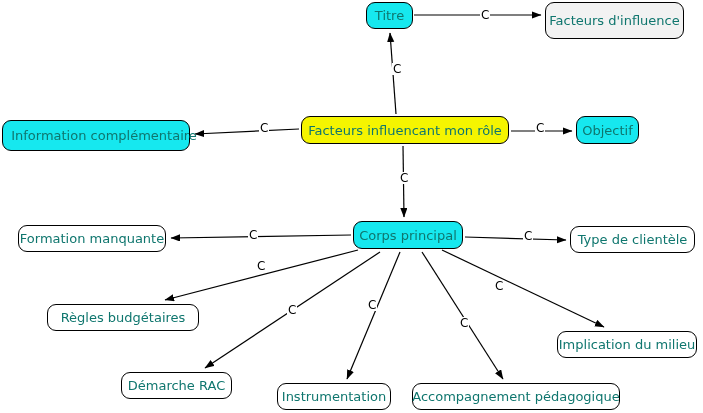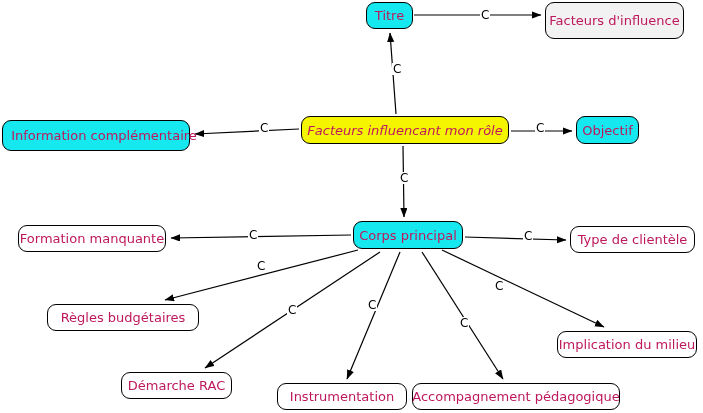--- a/index.html
+++ b/index.html
@@ -29,21 +29,21 @@
   .node {
     position: absolute;
     box-sizing: border-box;
     display: flex;
     align-items: center;
     justify-content: center;
     border: 1.4px solid #000000;
     border-radius: 9px;
     font-size: 13px;
     line-height: 1;
-    color: #be185d;
+    color: #0f766e;
     white-space: nowrap;
     padding: 0 8px;
   }
   .node.fill-cyan {
     background: #16e8ef;
   }
   .node.fill-yellow {
     background: #f5f500;
   }
   .node.fill-plain {
@@ -85,29 +85,29 @@
         <line x1="422" y1="252" x2="503" y2="379" stroke="#000000" stroke-width="1.2" marker-end="url(#arrow)"></line>
         <line x1="442" y1="250" x2="604" y2="327" stroke="#000000" stroke-width="1.2" marker-end="url(#arrow)"></line>
         <line x1="465" y1="237" x2="566" y2="240" stroke="#000000" stroke-width="1.2" marker-end="url(#arrow)"></line>
       </g>
   </svg>
 
   <div id="node-layer">
       <div class="node fill-cyan" style="left: 366px; top: 2px; width: 47px; height: 27px;">Titre</div>
       <div class="node fill-plain" style="left: 545px; top: 2px; width: 139px; height: 37px;">Facteurs d'influence</div>
       <div class="node fill-cyan" style="left: 2px; top: 120px; width: 188px; height: 31px; padding-left: 24px;">Information complémentaire</div>
-      <div class="node fill-yellow" style="left: 301px; top: 116px; width: 208px; height: 28px; font-style: italic;">Facteurs influencant mon rôle</div>
+      <div class="node fill-yellow" style="left: 301px; top: 116px; width: 208px; height: 28px;">Facteurs influencant mon rôle</div>
       <div class="node fill-cyan" style="left: 576px; top: 116px; width: 63px; height: 28px;">Objectif</div>
       <div class="node fill-cyan" style="left: 353px; top: 221px; width: 110px; height: 28px;">Corps principal</div>
       <div class="node fill-white" style="left: 18px; top: 225px; width: 148px; height: 27px; text-align: center;">Formation manquante</div>
       <div class="node fill-white" style="left: 570px; top: 226px; width: 125px; height: 27px;">Type de clientèle</div>
       <div class="node fill-white" style="left: 47px; top: 304px; width: 152px; height: 27px;">Règles budgétaires</div>
       <div class="node fill-white" style="left: 557px; top: 331px; width: 140px; height: 27px;">Implication du milieu</div>
       <div class="node fill-white" style="left: 121px; top: 372px; width: 111px; height: 27px;">Démarche RAC</div>
-      <div class="node fill-white" style="left: 277px; top: 383px; width: 130px; height: 27px;">Instrumentation</div>
+      <div class="node fill-white" style="left: 277px; top: 383px; width: 114px; height: 27px;">Instrumentation</div>
       <div class="node fill-white" style="left: 412px; top: 383px; width: 208px; height: 27px;">Accompagnement pédagogique</div>
     </div>
   <div id="label-layer">
       <div class="edge-label" style="left: 480px; top: 9px;">C</div>
       <div class="edge-label" style="left: 392px; top: 63px;">C</div>
       <div class="edge-label" style="left: 259px; top: 122px;">C</div>
       <div class="edge-label" style="left: 535px; top: 122px;">C</div>
       <div class="edge-label" style="left: 399px; top: 172px;">C</div>
       <div class="edge-label" style="left: 248px; top: 229px;">C</div>
       <div class="edge-label" style="left: 256px; top: 260px;">C</div>

